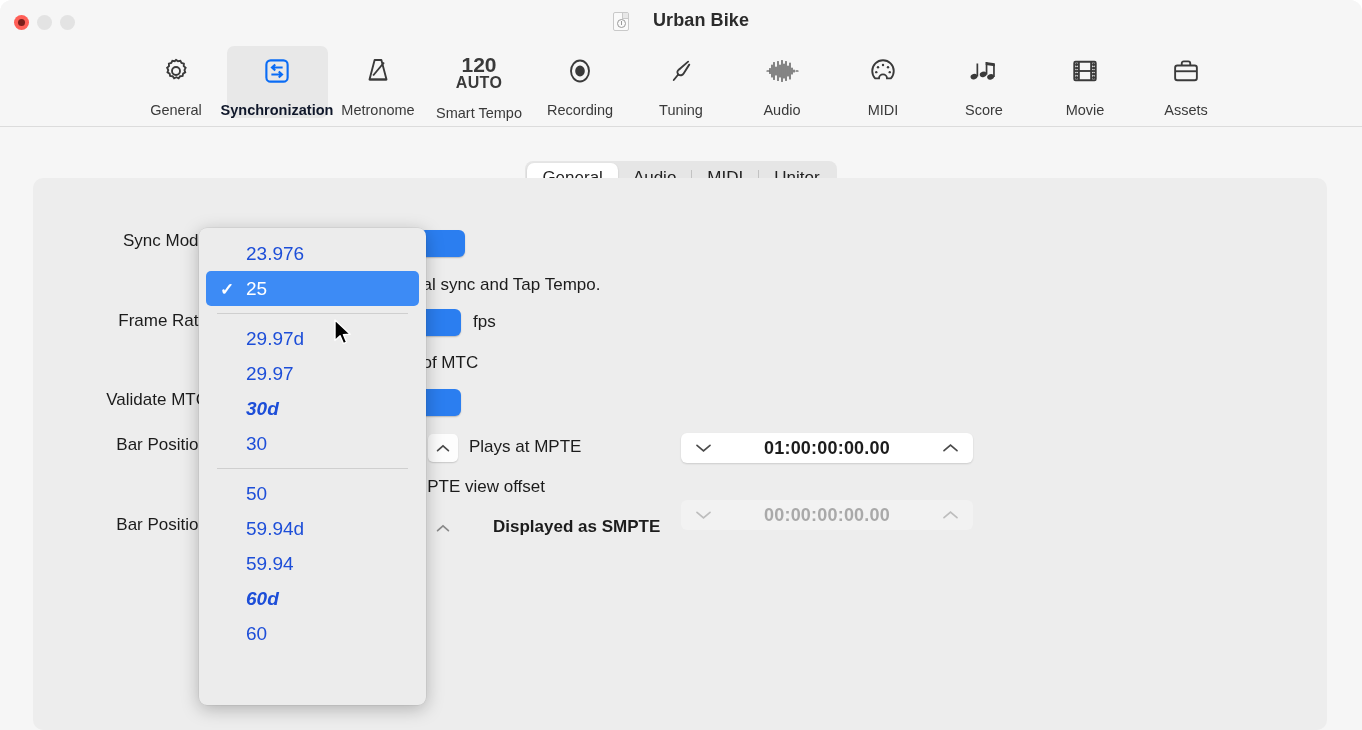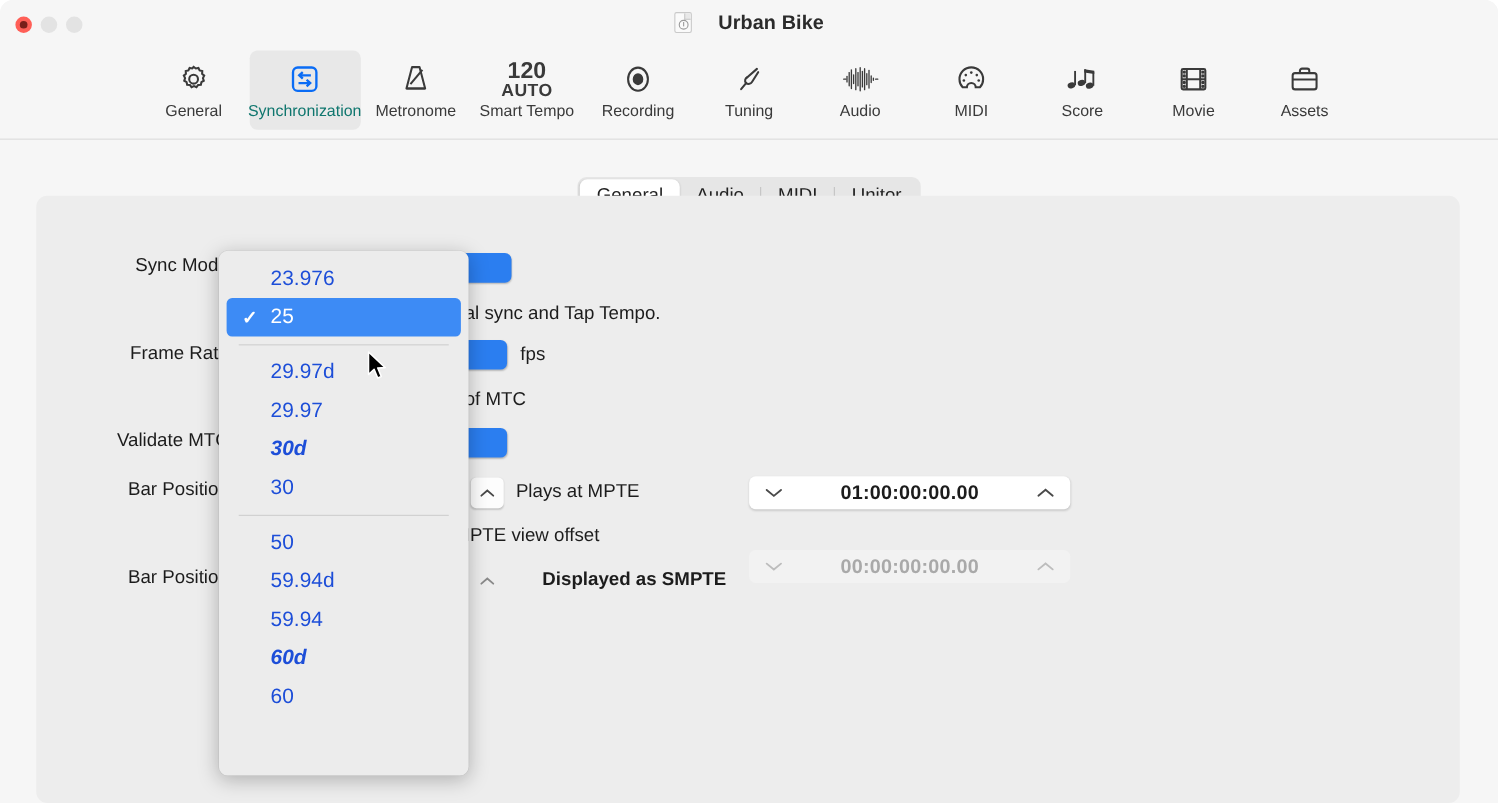--- a/index.html
+++ b/index.html
@@ -32,21 +32,21 @@
   .tl.close { background: #ff5f57; }
   .tl.close::after {
     content: ""; position: absolute; left: 4px; top: 4px;
     width: 7px; height: 7px; border-radius: 50%; background: #7a1f1a;
   }
   .tl.min { background: #e3e3e3; }
   .tl.max { background: #e3e3e3; }
 
   #title-wrap {
     position: absolute; left: 0; top: 10px; width: 1362px;
-    display: flex; justify-content: center; align-items: center; gap: 24px;
+    display: flex; justify-content: center; align-items: flex-end; gap: 24px;
   }
   #doc-icon {
     width: 16px; height: 19px; position: relative;
     background: #fafafa; border: 1px solid #c9c9c9; border-radius: 2px;
     overflow: hidden;
   }
   #doc-icon::before {
     content: ""; position: absolute; right: 0; top: 0;
     width: 5px; height: 5px;
     background: #e8e8e8; border-left: 1px solid #c9c9c9; border-bottom: 1px solid #c9c9c9;
@@ -70,28 +70,28 @@
     display: flex; justify-content: center; align-items: flex-start; gap: 0px;
     padding-top: 4px;
   }
   #toolbar::after {
     content: ""; position: absolute; left: 0; bottom: 0;
     width: 1362px; height: 1px; background: #dcdcdc;
   }
   .tb-item {
     width: 101px; height: 72px;
     display: flex; flex-direction: column; align-items: center; justify-content: flex-start;
-    padding-top: 9px; gap: 4px;
+    padding-top: 9px; gap: 16px;
     border-radius: 7px;
     color: #3a3a3a;
   }
   .tb-item.active { background: #e8e8e8; color: #0a6cf5; }
   .tb-icon { height: 34px; display: flex; align-items: center; justify-content: center; }
   .tb-label { font-size: 14.5px; line-height: 16px; white-space: nowrap; }
-  .tb-item.active .tb-label { color: #0f766e; }
+  .tb-item.active .tb-label { color: #0f172a; font-weight: bold; }
   .tempo-num { font-size: 21px; font-weight: bold; line-height: 20px; color: #3a3a3a; }
   .tempo-auto { font-size: 16px; font-weight: bold; line-height: 13px; color: #3a3a3a; letter-spacing: .4px; }
 
   
   #tabbar {
     position: absolute; left: 0; top: 161px; width: 1362px;
     display: flex; justify-content: center;
   }
   #tabgroup {
     display: flex; align-items: center;

